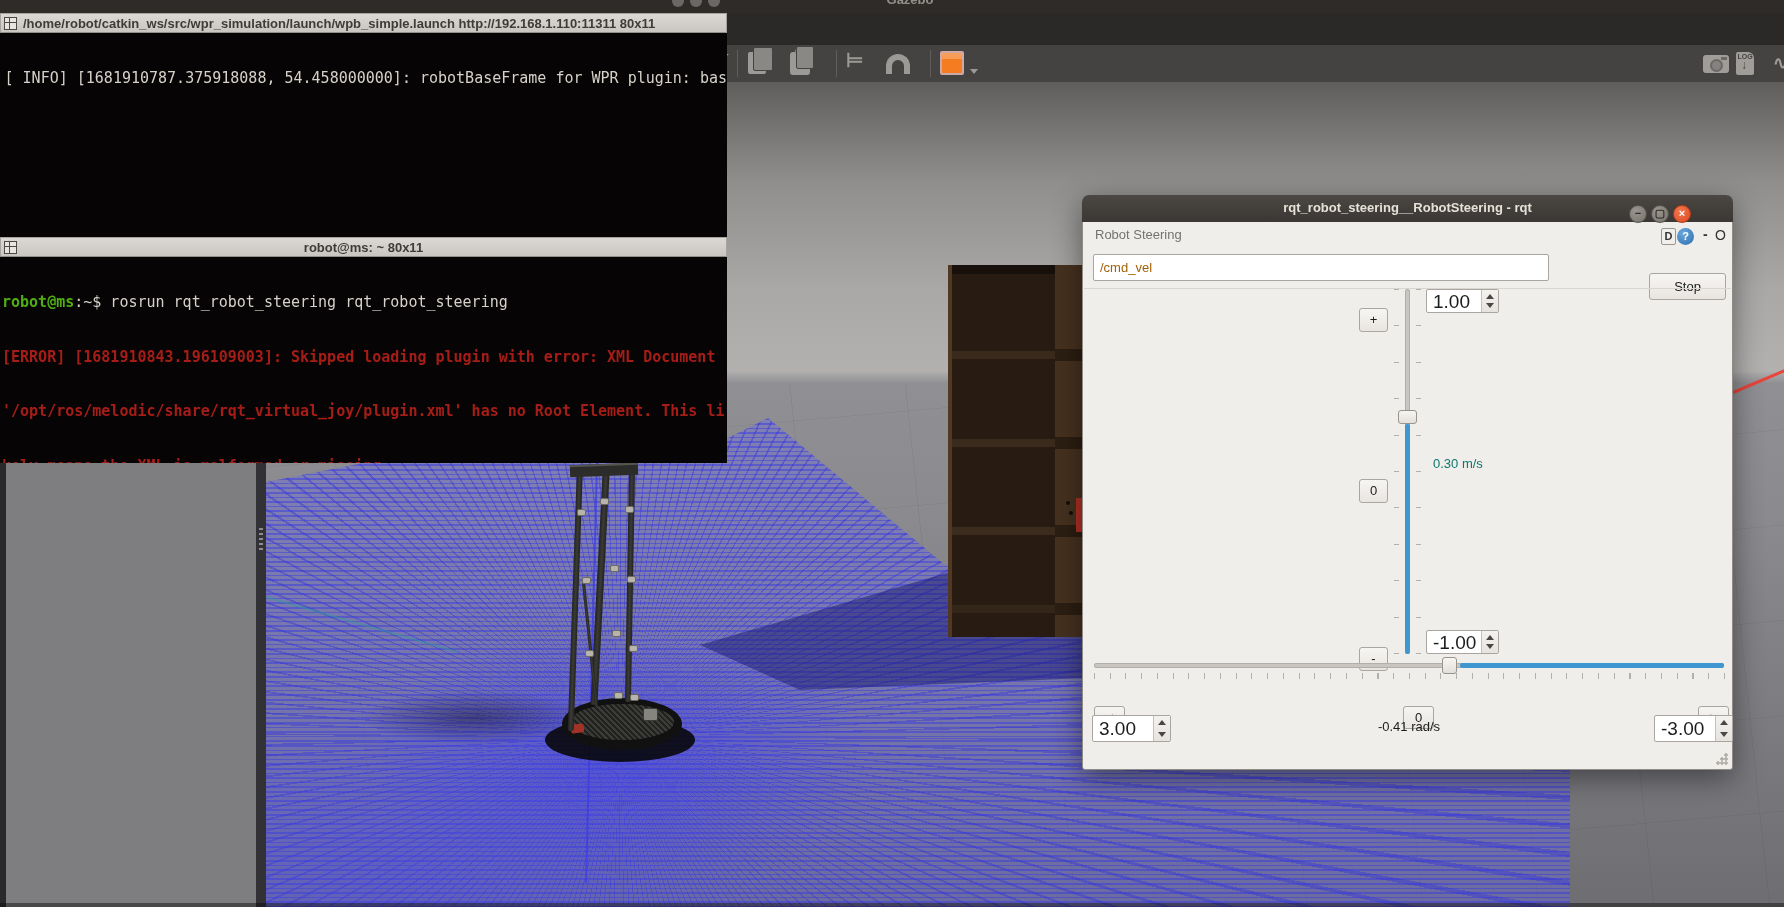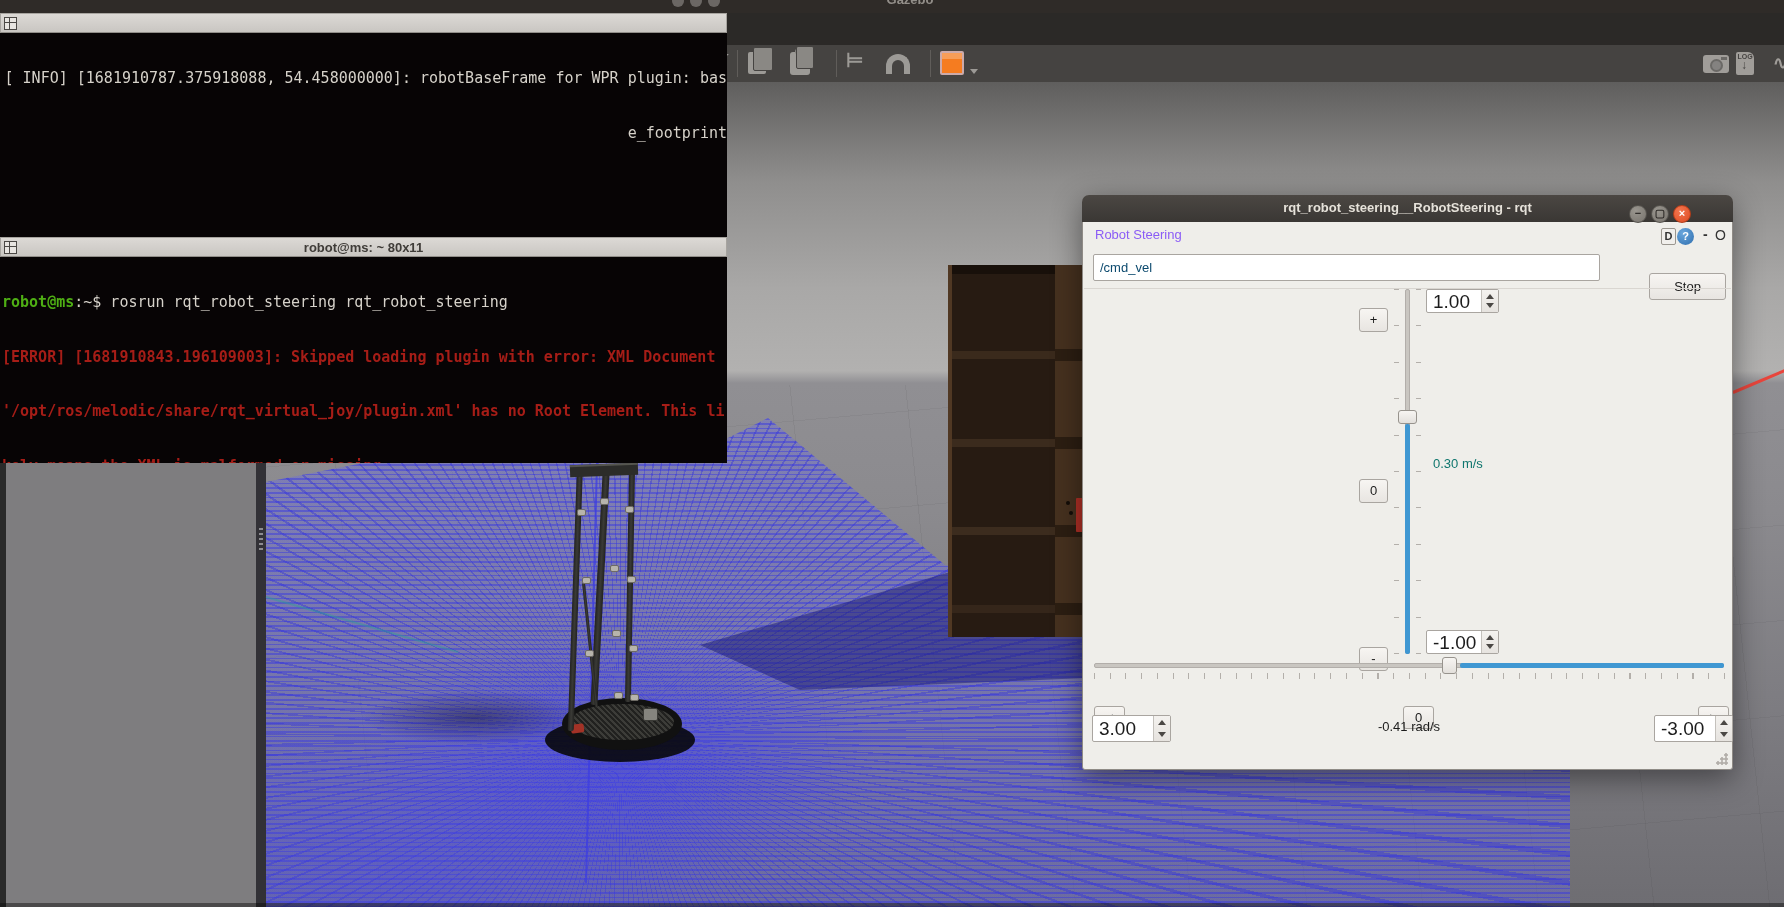--- a/index.html
+++ b/index.html
@@ -92,27 +92,27 @@
   .green { color:#4eae14; font-weight:bold; }
 
   
   #rqt { left:1082px; top:195px; width:651px; height:575px; background:#efeeea; border:1px solid #8f8b86;
     border-radius:8px 8px 3px 3px; box-shadow:0 8px 30px rgba(0,0,0,0.45); }
   #rqt-titlebar { left:-1px; top:-1px; width:651px; height:27px; background:linear-gradient(#4b4743,#3a3734); border-radius:7px 7px 0 0;
     text-align:center; font-size:13px; font-weight:bold; color:#e6e2da; line-height:26px; }
   .winbtn { top:9px; width:18px; height:18px; border-radius:50%; background:radial-gradient(circle at 35% 30%, #9a968f, #77736d); border:1px solid #55524d;
     text-align:center; line-height:15px; font-size:11px; color:#2e2b28; font-weight:bold; }
   #btn-close { background:radial-gradient(circle at 35% 30%, #f2764f, #df4b22); border-color:#b53c18; color:#fff; }
-  #plugin-title { left:12px; top:31px; font-size:13px; color:#8b5cf6; }
+  #plugin-title { left:12px; top:31px; font-size:13px; color:#737373; }
   #btn-d { left:578px; top:32px; width:15px; height:17px; border:1px solid #9a968f; background:#f1efec; border-radius:2px; font-size:11px; font-weight:bold; color:#333; text-align:center; line-height:15px; }
   #btn-help { left:594px; top:32px; width:17px; height:17px; border-radius:50%; background:radial-gradient(circle at 35% 30%, #6aa7dd, #2f6eae); color:#fff; font-size:11px; font-weight:bold; text-align:center; line-height:16px; }
   #btn-min { left:620px; top:30px; font-size:14px; font-weight:bold; color:#333; }
   #btn-float { left:632px; top:31px; font-size:14px; color:#333; }
-  #topic-input { left:10px; top:58px; width:507px; height:27px; background:#fff; border:1px solid #a9a5a0; border-radius:2px;
-    font-size:13px; color:#0c4a6e; line-height:25px; padding-left:6px; }
+  #topic-input { left:10px; top:58px; width:456px; height:27px; background:#fff; border:1px solid #a9a5a0; border-radius:2px;
+    font-size:13px; color:#a16207; line-height:25px; padding-left:6px; }
   .qbtn { background:linear-gradient(#f7f5f2,#e8e5e1); border:1px solid #a9a5a0; border-radius:3px; font-size:13px; color:#1c1c1c; text-align:center;margin-top:19px; }
   #stop-btn { left:566px; top:58px; width:77px; height:27px; line-height:25px; }
   #hsep { left:1px; top:92px; width:647px; height:1px; background:#d9d6d1; }
 
   .vticks { top:93px; width:5px; height:366px; background:repeating-linear-gradient(to bottom, #b3afaa 0 1px, transparent 1px 36.4px); }
   #vtrack { left:322px; top:93px; width:5px; height:365px; background:#c9c6c1; border-radius:2px; border:1px solid #b2aeaa; }
   #vfill { left:322px; top:228px; width:5px; height:230px; background:#3f97d2; border-radius:2px; }
   #vhandle { left:315px; top:214px; width:19px; height:14px; background:linear-gradient(#f7f5f2,#e3e0dc); border:1px solid #97938d; border-radius:3px; }
   #btn-plus { left:276px; top:93px; width:29px; height:24px; line-height:22px; }
   #btn-vzero { left:276px; top:264px; width:29px; height:24px; line-height:22px; }
@@ -220,24 +220,24 @@
     <div class="abs" id="shelf-lines"></div>
     <div class="abs" id="shelf-side"></div>
     <div class="abs knob" style="left:114px;top:236px"></div>
     <div class="abs knob" style="left:117px;top:246px"></div>
     <div class="abs" id="red-can"></div>
   </div>
 
   <div class="abs" id="t1" style="left:0;top:13px;width:727px">
     <div class="abs term-title" style="left:0;top:0;width:727px;padding-left:22px">
       <div class="abs wicon"></div>
+      <span>/home/robot/catkin_ws/src/wpr_simulation/launch/wpb_simple.launch http://192.168.1.110:11311 80x11</span>
     </div>
     <div class="abs term-body" style="left:0;top:20px;width:727px;height:204px">
       <div class="term-line">[ INFO] [1681910787.375918088, 54.458000000]: robotBaseFrame for WPR plugin: bas</div>
-      <div class="term-line">e_footprint</div>
       <div class="term-line"></div>
       
       
       
       <div class="term-line"></div>
       
       
       
     </div>
   </div>

